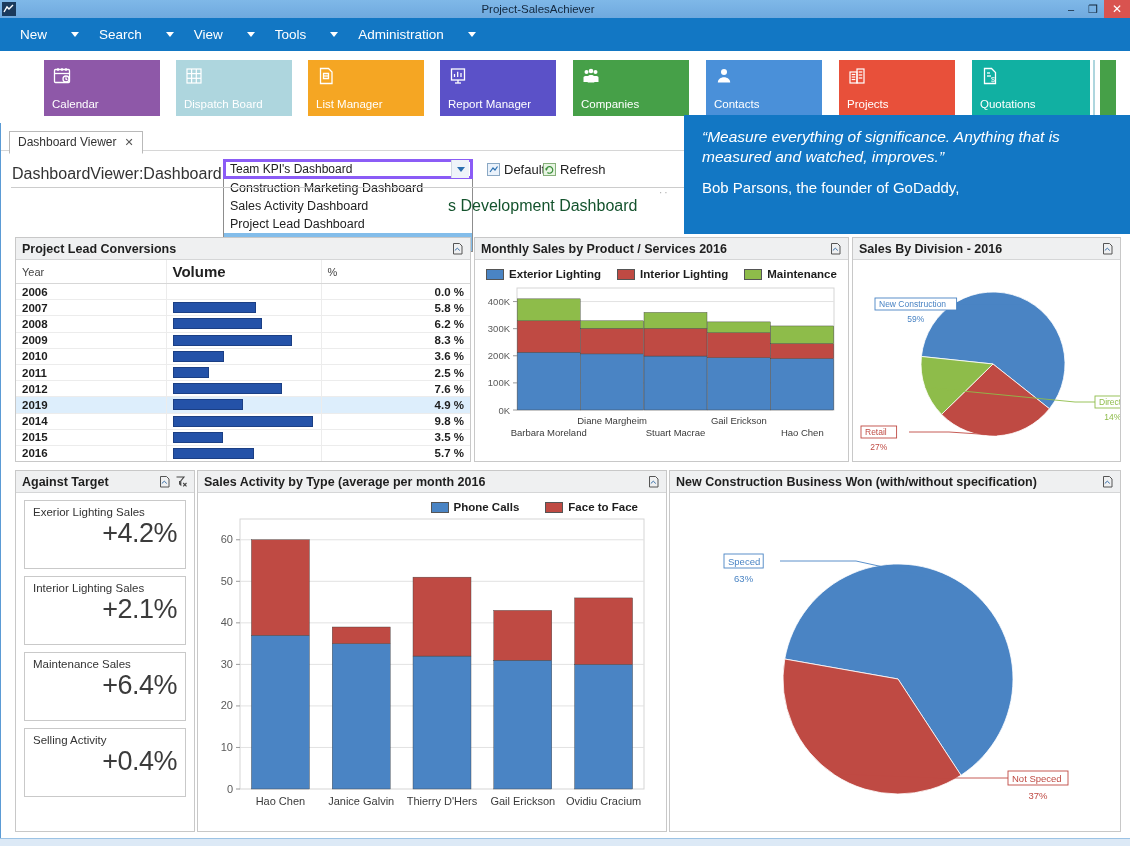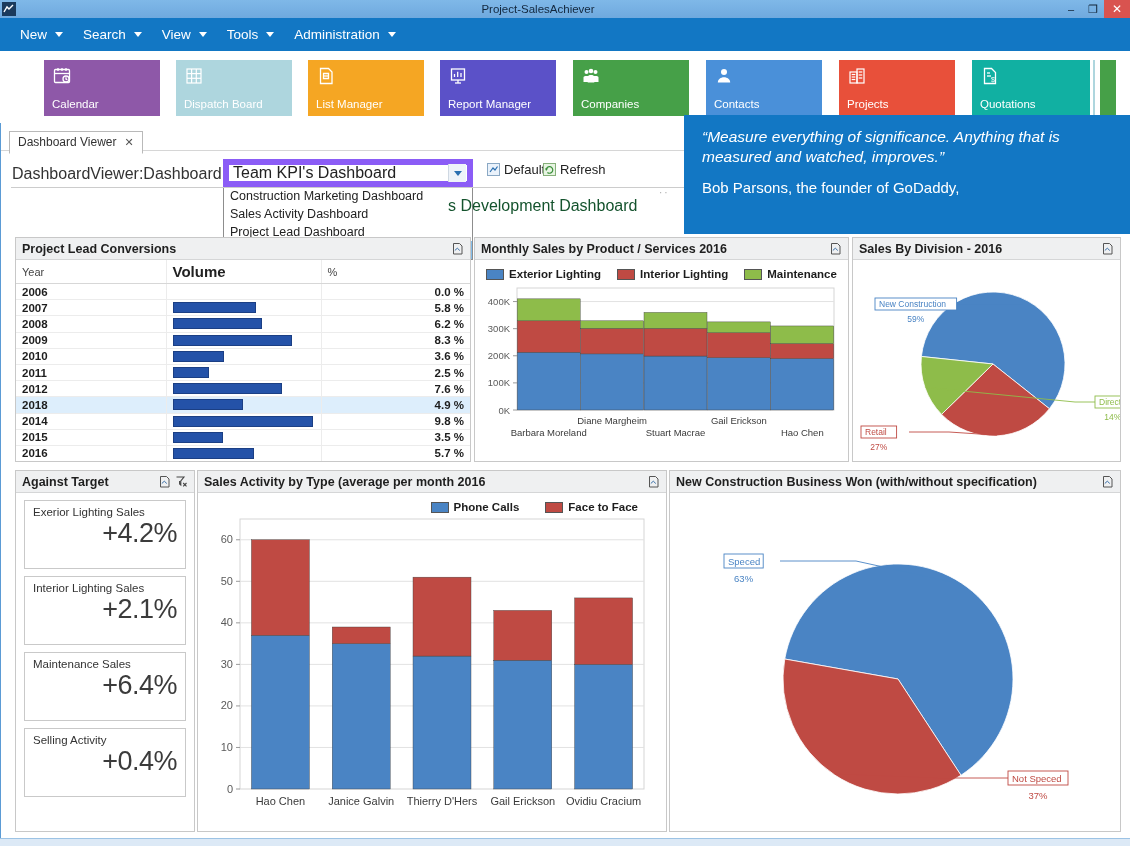--- a/index.html
+++ b/index.html
@@ -31,21 +31,21 @@
   .winbtn{width:22px;height:18px;display:flex;align-items:center;justify-content:center;
           color:#123; font-size:11px;}
   .winbtn.close{background:#d9534f;color:#fff;width:26px;font-size:12px;}
 
   
   #menubar{
     position:absolute;left:0;top:18px;width:1130px;height:33px;
     background:#1277c4;display:flex;align-items:center;padding-left:10px;
   }
   .menuitem{
-    color:#fff;font-size:13.5px;padding:4px 10px;display:flex;align-items:center;gap:8px;
+    color:#fff;font-size:13.5px;padding:4px 10px;display:flex;align-items:center;gap:24px;
     white-space:nowrap;
   }
   .caret{
     width:0;height:0;border-left:4px solid transparent;border-right:4px solid transparent;
     border-top:5px solid #ffffff;display:inline-block;
   }
 
   
   #tilebar{
     position:absolute;left:0;top:51px;width:1130px;height:72px;background:#fff;
@@ -69,22 +69,22 @@
     border:1px solid #b9b9b9;border-bottom:1px solid #fff;background:#fff;
     padding:3px 8px 4px 8px;font-size:12px;color:#333;position:relative;z-index:2;
   }
   .doctab .x{color:#555;font-size:11px;}
   #tabline{position:absolute;left:0;top:27px;width:1130px;height:1px;background:#d6d6d6;}
 
   #cmdrow{position:absolute;left:0;top:36px;width:1130px;height:30px;}
   #cmdlabel{position:absolute;left:11px;top:6px;font-size:16px;color:#333;}
   #combo-wrap{position:absolute;left:222px;top:0px;width:250px;}
   #combo{
-    height:28px;border:6px solid #8b5cf6;background:#fff;display:flex;align-items:center;
-    padding-left:4px;font-size:16px;color:#222;
+    height:20px;border:3px solid #8b5cf6;background:#fff;display:flex;align-items:center;
+    padding-left:4px;font-size:12px;color:#222;
   }
   #combo .cbtext{flex:1;}
   #combo .cbbtn{
     width:18px;height:18px;background:#eef3f9;border-left:1px solid #cfd8e2;
     display:flex;align-items:center;justify-content:center;margin-right:1px;
   }
   .dncaret{width:0;height:0;border-left:4px solid transparent;border-right:4px solid transparent;
            border-top:5px solid #2a6fb0;}
   #droplist{
     border:1px solid #8d8d8d;border-top:none;background:#fff;
@@ -428,21 +428,21 @@
               <td class="pct colsep">2.5 %</td>
             </tr>
             <tr>
               <td>2012</td>
               <td class="volcell colsep">
                 <div class="volbar" style="width: 109px; background: rgb(36, 82, 168);"></div>
               </td>
               <td class="pct colsep">7.6 %</td>
             </tr>
             <tr class="hl">
-              <td>2018</td>
+              <td>2019</td>
               <td class="volcell colsep">
                 <div class="volbar" style="width: 70px; background: rgb(36, 82, 168);"></div>
               </td>
               <td class="pct colsep">4.9 %</td>
             </tr>
             <tr>
               <td>2014</td>
               <td class="volcell colsep">
                 <div class="volbar" style="width: 140px; background: rgb(36, 82, 168);"></div>
               </td>

